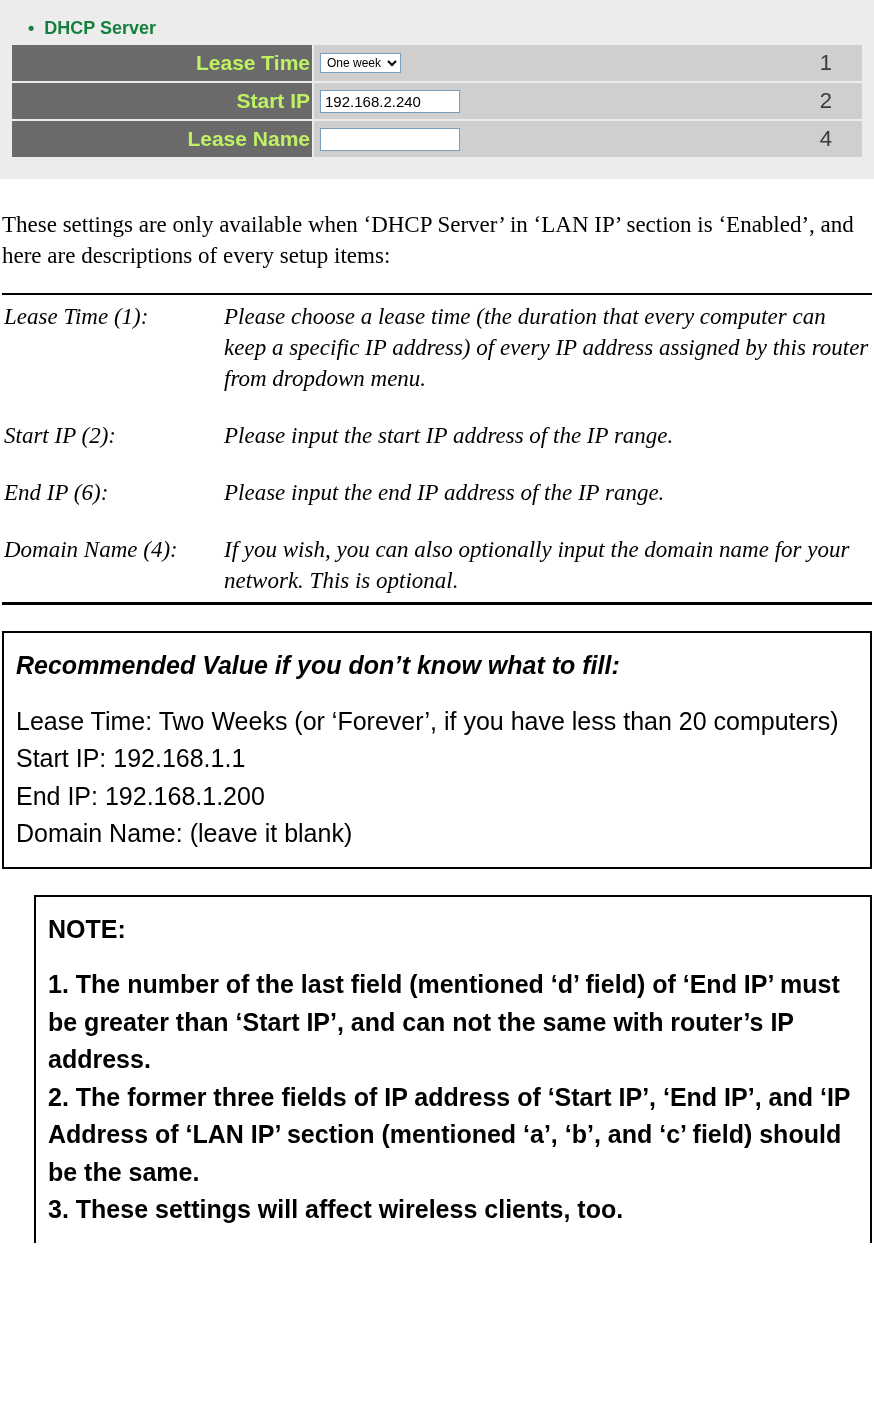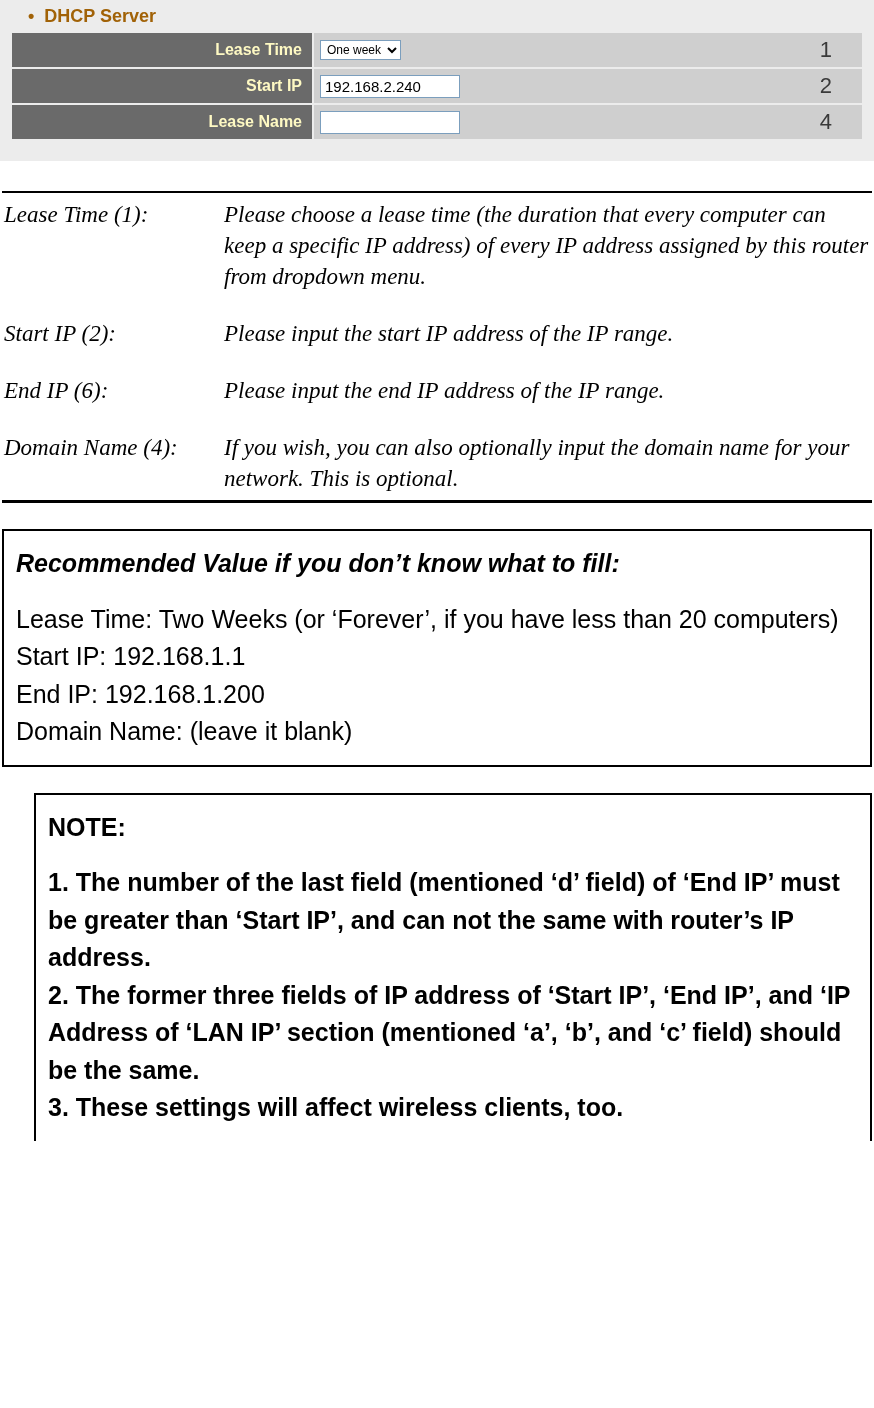--- a/index.html
+++ b/index.html
@@ -10,40 +10,40 @@
     color: #000;
   }
   .form-panel {
     background: #ececec;
     padding: 6px 10px 20px 10px;
   }
   .section-title {
     font-family: Arial, sans-serif;
     font-size: 18px;
     font-weight: bold;
-    color: #a16207;
-    margin: 0 0 4px 18px;
+    color: #15803d;
+    margin: 12px 0 4px 18px;
   }
   .section-title::before {
     content: "•";
     margin-right: 10px;
   }
   .form-table {
     width: 100%;
     border-collapse: separate;
     border-spacing: 2px;
   }
   .form-table td.label-cell {
     background: #6a6a6a;
-    color: #fef9c3;
-    font-family: Arial, sans-serif;
-    font-weight: bold;
-    font-size: 16px;
+    color: #bef264;
+    font-family: Arial, sans-serif;
+    font-weight: bold;
+    font-size: 21px;
     text-align: right;
-    padding: 6px 10px;
+    padding: 6px 2px;
     width: 300px;
     height: 34px;
   }
   .form-table td.input-cell {
     background: #cfcfcf;
     padding: 4px 6px;
     position: relative;
   }
   .form-table td.input-cell .callout {
     position: absolute;
@@ -149,20 +149,21 @@
         <input class="form-input" type="text" value="" style="">
         <span class="callout">4</span>
       </td>
     </tr>
   </tbody>
     </table>
 </div>
 
 <div class="doc-body">
 
+  <p class="intro-para">These settings are only available when ‘DHCP Server’ in ‘LAN IP’ section is ‘Enabled’, and here are descriptions of every setup items:</p>
 
   <table class="defs-table">
     <tbody>
         <tr>
       <td class="term">Lease Time (1):</td>
       <td class="desc">Please choose a lease time (the duration that every computer can keep a specific IP address) of every IP address assigned by this router from dropdown menu.</td>
     </tr>
     <tr class="defs-spacer">
           <td></td>
           <td></td>

